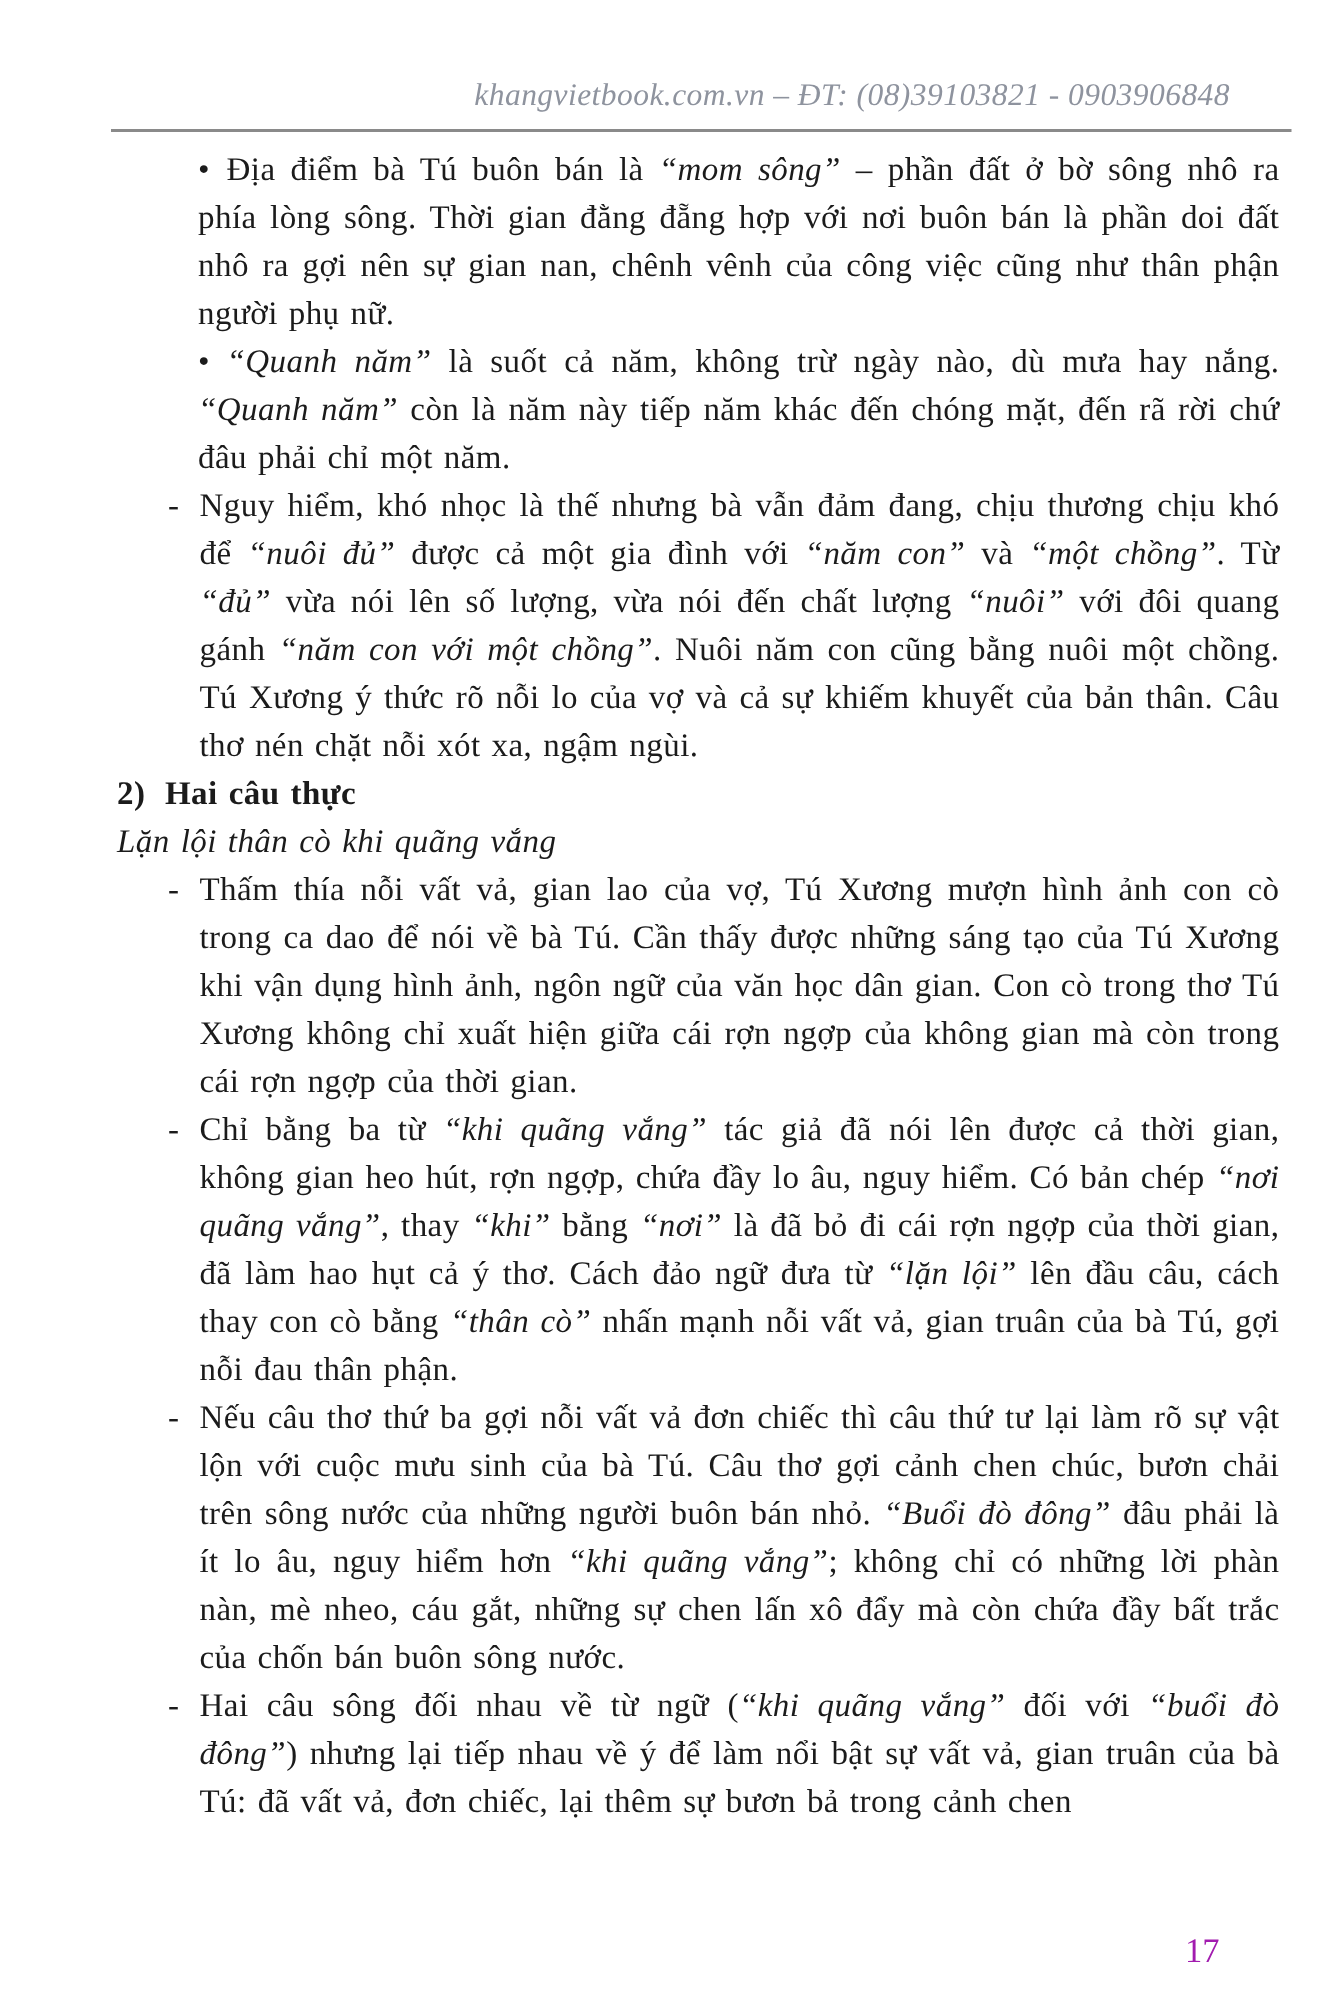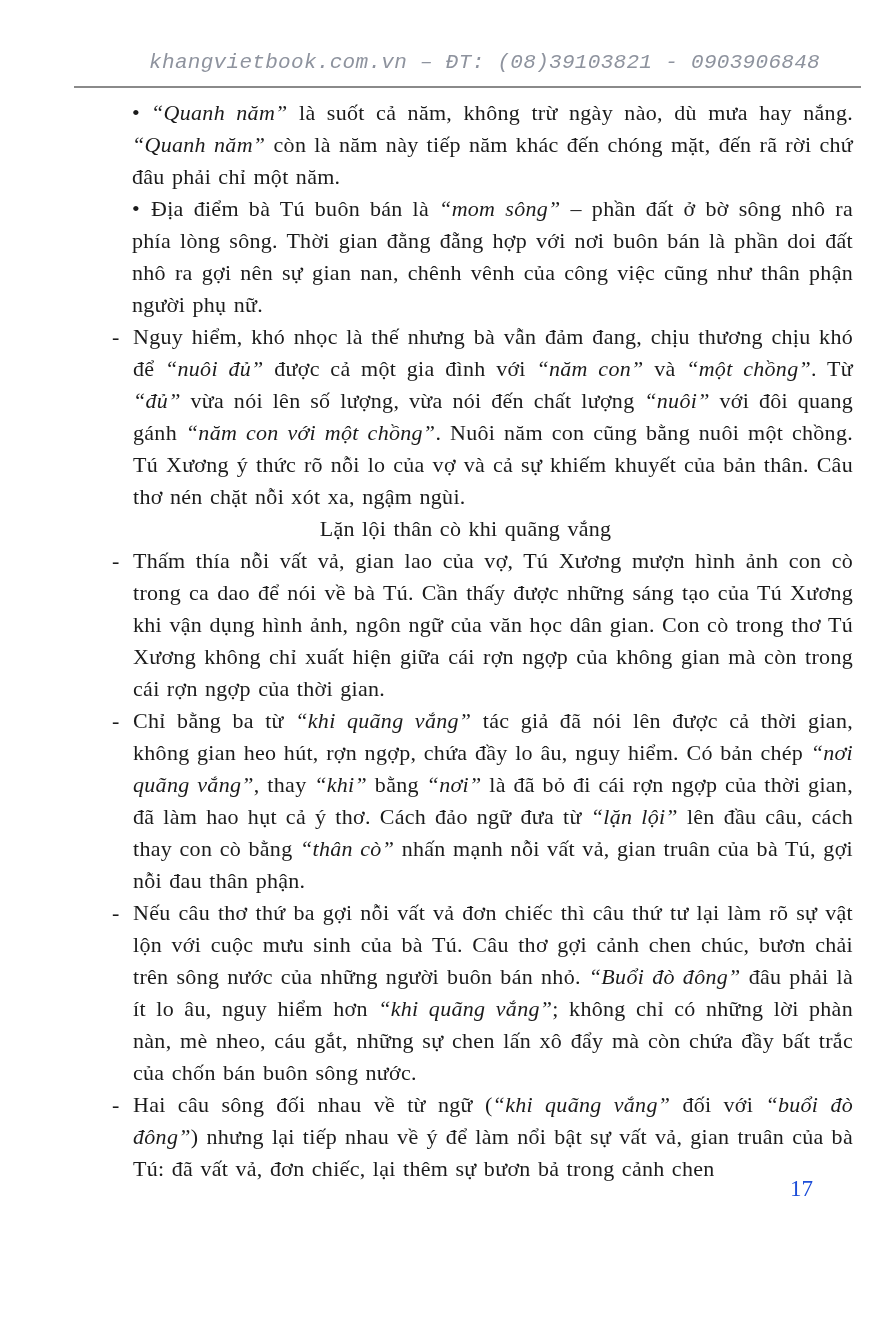--- a/index.html
+++ b/index.html
@@ -5,54 +5,55 @@
   html,body{margin:0;padding:0;}
   body{
     width:891px;height:1343px;position:relative;
     background:#ffffff;color:#1b1b1b;
     font-family:"Liberation Serif","DejaVu Serif",serif;
     overflow:hidden;
   }
   .running-head{
     position:absolute;top:50px;right:71px;
     font-style:italic;font-size:21px;line-height:26px;
-    color:#8e939e;letter-spacing:0.3px;white-space:nowrap;font-family:Liberation Mono, monospace;
+    color:#8e939e;letter-spacing:0.3px;white-space:nowrap;
   }
   .head-rule{
     position:absolute;top:86px;left:74px;width:787px;height:2px;
     background:#8a8a8a;
   }
   .content{
     position:absolute;top:97px;left:78px;width:775px;
     font-size:22px;line-height:32px;text-align:justify;
     letter-spacing:0.3px;word-spacing:1.5px;
   }
   .item{position:relative;}
   .item.bullet{padding-left:54px;}
   .bullet > .marker{margin-right:11px;}
   .item.dash{padding-left:55px;}
   .dash > .marker{position:absolute;left:34px;top:0;}
   .heading{font-weight:bold;}
   .heading .h-num{display:inline-block;width:32px;}
-  .verse{text-align:center;}
+  .verse{text-align:left;font-style:italic;}
   .page-number{
-    position:absolute;top:1176px;left:790px;
-    font-size:23px;color:#1d4ed8;
+    position:absolute;top:1288px;left:790px;
+    font-size:23px;color:#a21caf;
   }
 </style>
 </head>
 <body>
 
 <div class="page">
   <div class="running-head">khangvietbook.com.vn – ĐT: (08)39103821 - 0903906848</div>
   <div class="head-rule"></div>
   <div class="content">
+      <div class="item bullet"><span class="marker">•</span><span class="ptext"><span>Địa điểm bà Tú buôn bán là </span><i>“mom sông”</i><span> – phần đất ở bờ sông nhô ra phía lòng sông. Thời gian đằng đẵng hợp với nơi buôn bán là phần doi đất nhô ra gợi nên sự gian nan, chênh vênh của công việc cũng như thân phận người phụ nữ.</span></span></div>
       <div class="item bullet"><span class="marker">•</span><span class="ptext"><i>“Quanh năm”</i><span> là suốt cả năm, không trừ ngày nào, dù mưa hay nắng. </span><i>“Quanh năm”</i><span> còn là năm này tiếp năm khác đến chóng mặt, đến rã rời chứ đâu phải chỉ một năm.</span></span></div>
-      <div class="item bullet"><span class="marker">•</span><span class="ptext"><span>Địa điểm bà Tú buôn bán là </span><i>“mom sông”</i><span> – phần đất ở bờ sông nhô ra phía lòng sông. Thời gian đằng đẵng hợp với nơi buôn bán là phần doi đất nhô ra gợi nên sự gian nan, chênh vênh của công việc cũng như thân phận người phụ nữ.</span></span></div>
       <div class="item dash"><span class="marker">-</span><span class="ptext"><span>Nguy hiểm, khó nhọc là thế nhưng bà vẫn đảm đang, chịu thương chịu khó để </span><i>“nuôi đủ”</i><span> được cả một gia đình với </span><i>“năm con”</i><span> và </span><i>“một chồng”</i><span>. Từ </span><i>“đủ”</i><span> vừa nói lên số lượng, vừa nói đến chất lượng </span><i>“nuôi”</i><span> với đôi quang gánh </span><i>“năm con với một chồng”</i><span>. Nuôi năm con cũng bằng nuôi một chồng. Tú Xương ý thức rõ nỗi lo của vợ và cả sự khiếm khuyết của bản thân. Câu thơ nén chặt nỗi xót xa, ngậm ngùi.</span></span></div>
+      <div class="heading"><span class="h-num">2)</span><span>Hai câu thực</span></div>
       <div class="verse">
         <div class="verse-line">Lặn lội thân cò khi quãng vắng</div>
       </div>
       <div class="item dash"><span class="marker">-</span><span class="ptext"><span>Thấm thía nỗi vất vả, gian lao của vợ, Tú Xương mượn hình ảnh con cò trong ca dao để nói về bà Tú. Cần thấy được những sáng tạo của Tú Xương khi vận dụng hình ảnh, ngôn ngữ của văn học dân gian. Con cò trong thơ Tú Xương không chỉ xuất hiện giữa cái rợn ngợp của không gian mà còn trong cái rợn ngợp của thời gian.</span></span></div>
       <div class="item dash"><span class="marker">-</span><span class="ptext"><span>Chỉ bằng ba từ </span><i>“khi quãng vắng”</i><span> tác giả đã nói lên được cả thời gian, không gian heo hút, rợn ngợp, chứa đầy lo âu, nguy hiểm. Có bản chép </span><i>“nơi quãng vắng”</i><span>, thay </span><i>“khi”</i><span> bằng </span><i>“nơi”</i><span> là đã bỏ đi cái rợn ngợp của thời gian, đã làm hao hụt cả ý thơ. Cách đảo ngữ đưa từ </span><i>“lặn lội”</i><span> lên đầu câu, cách thay con cò bằng </span><i>“thân cò”</i><span> nhấn mạnh nỗi vất vả, gian truân của bà Tú, gợi nỗi đau thân phận.</span></span></div>
       <div class="item dash"><span class="marker">-</span><span class="ptext"><span>Nếu câu thơ thứ ba gợi nỗi vất vả đơn chiếc thì câu thứ tư lại làm rõ sự vật lộn với cuộc mưu sinh của bà Tú. Câu thơ gợi cảnh chen chúc, bươn chải trên sông nước của những người buôn bán nhỏ. </span><i>“Buổi đò đông”</i><span> đâu phải là ít lo âu, nguy hiểm hơn </span><i>“khi quãng vắng”</i><span>; không chỉ có những lời phàn nàn, mè nheo, cáu gắt, những sự chen lấn xô đẩy mà còn chứa đầy bất trắc của chốn bán buôn sông nước.</span></span></div>
       <div class="item dash"><span class="marker">-</span><span class="ptext"><span>Hai câu sông đối nhau về từ ngữ (</span><i>“khi quãng vắng”</i><span> đối với </span><i>“buổi đò đông”</i><span>) nhưng lại tiếp nhau về ý để làm nổi bật sự vất vả, gian truân của bà Tú: đã vất vả, đơn chiếc, lại thêm sự bươn bả trong cảnh chen</span></span></div>
     </div>
   <div class="page-number">17</div>
 </div>

